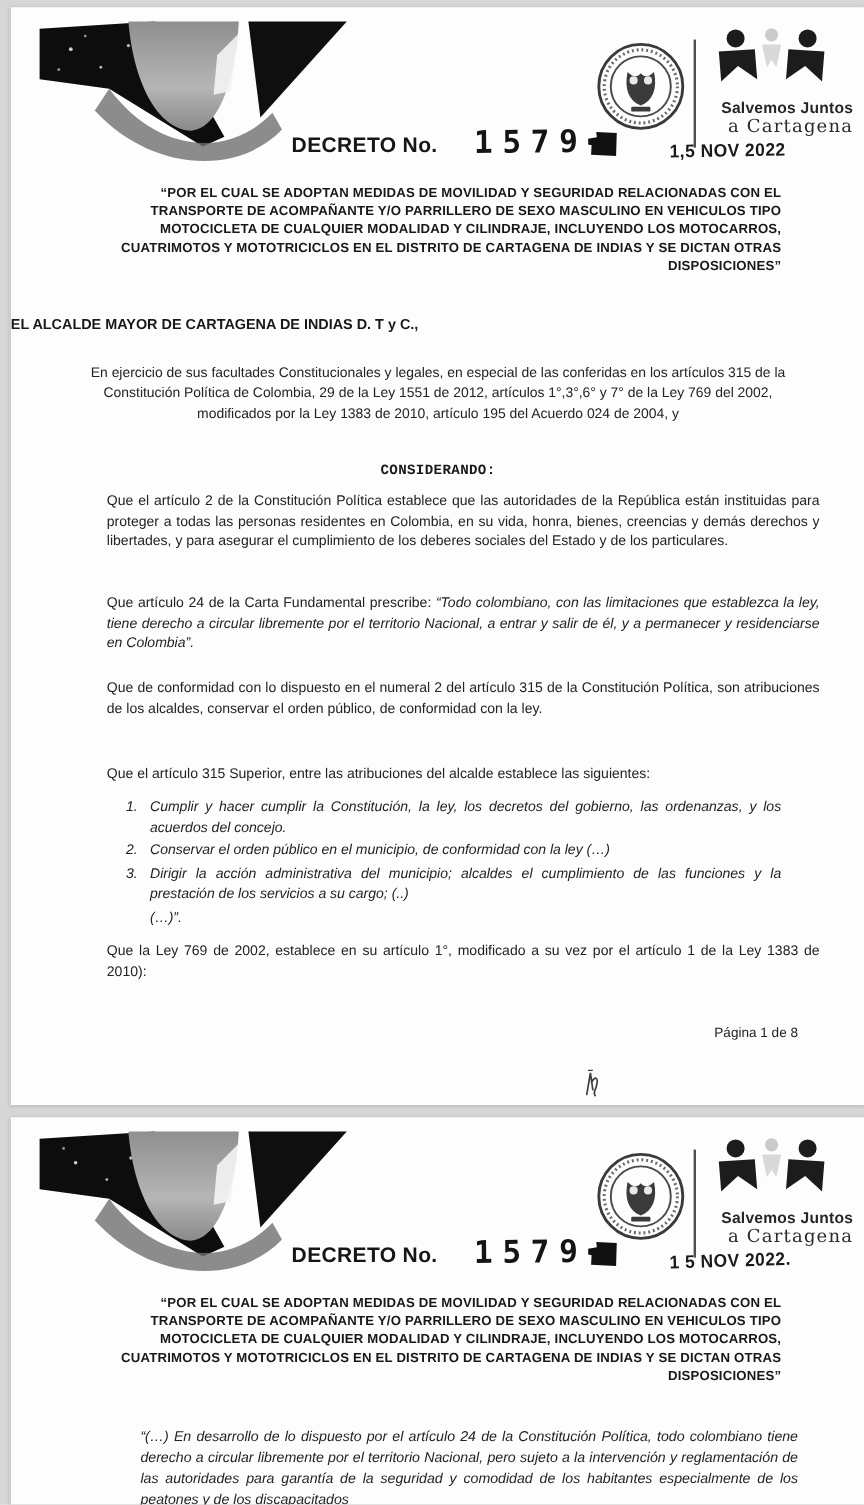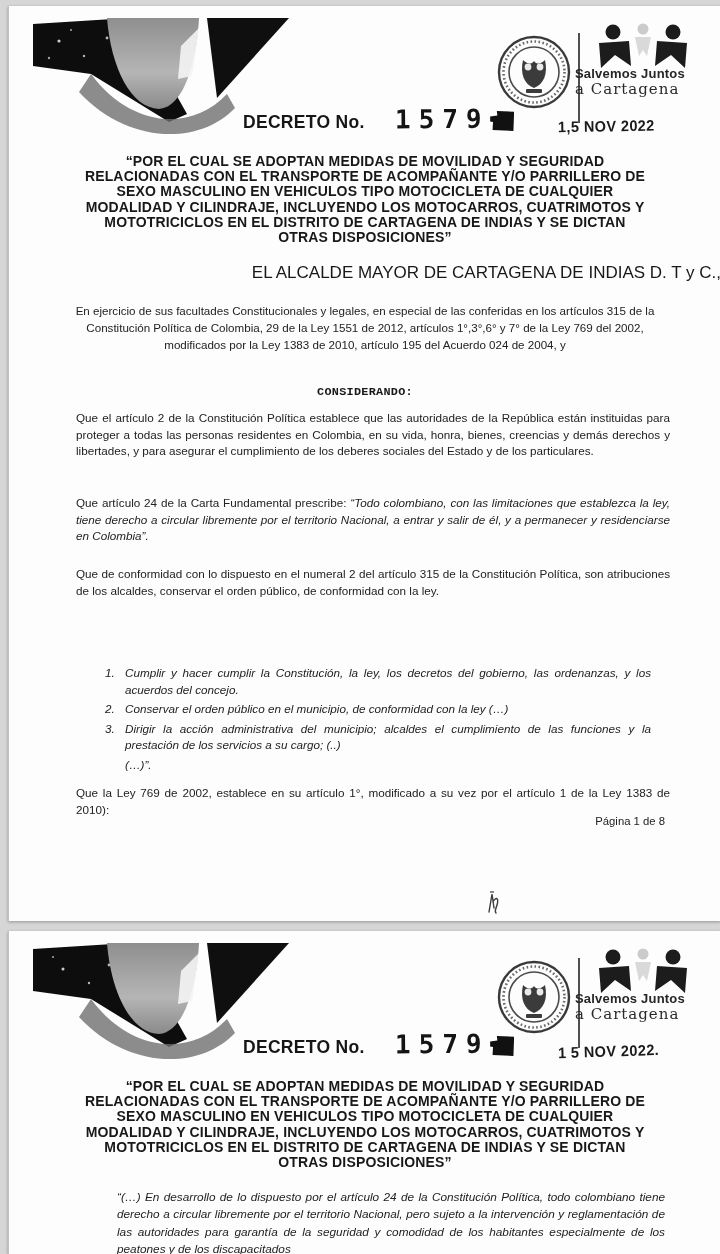--- a/index.html
+++ b/index.html
@@ -15,54 +15,54 @@
     border-left:1px solid #c2c2c2;
   }
   .page-1{top:6px;height:915px;}
   .page-2{top:931px;height:323px;overflow:hidden;}
 
   
   .ink-blob{position:absolute;top:10px;left:20px;width:265px;height:122px;filter:blur(.4px);}
   .seal{position:absolute;top:28px;left:487px;width:76px;height:76px;}
   .brand-divider{position:absolute;top:27px;left:569px;width:2px;height:90px;background:#4f4f4f;}
   .people{position:absolute;top:16px;left:582px;width:104px;height:60px;}
-  .brand-text{position:absolute;top:60px;left:566px;width:136px;text-align:left;}
+  .brand-text{position:absolute;top:76px;left:566px;width:136px;text-align:right;}
   .brand-line1{font-weight:bold;font-size:13px;letter-spacing:.2px;color:#262626;}
   .brand-line2{font-family:"DejaVu Serif", serif;font-size:15px;margin-top:-1px;color:#2a2a2a;letter-spacing:1px;}
   .decree-row{position:absolute;top:98px;left:234px;white-space:nowrap;}
   .decree-label{display:inline-block;font-weight:bold;font-size:17.5px;letter-spacing:.3px;color:#161616;}
   .decree-number{display:inline-block;margin-left:26px;font-family:"DejaVu Sans Mono", monospace;
     font-weight:bold;font-size:26px;letter-spacing:8px;color:#141414;transform:rotate(-.6deg);}
   .stamp-blot{display:inline-block;width:24px;height:20px;background:#111;vertical-align:-3px;margin-left:-4px;
     clip-path:polygon(0 28%,30% 22%,28% 0,100% 4%,97% 100%,10% 95%,12% 55%,0 52%);}
   .date-stamp{position:absolute;top:112px;left:549px;width:120px;
     font-weight:bold;font-size:14.5px;letter-spacing:.4px;color:#1a1a1a;
     transform:rotate(-1deg) scaleY(1.05);white-space:nowrap;}
   .page-2 .date-stamp{transform:rotate(-1.8deg) scaleY(1.05);}
 
   
-  .title-block{position:absolute;top:148px;left:70px;width:572px;text-align:center;
-    font-weight:bold;font-size:14px;line-height:15.2px;letter-spacing:.15px;color:#181818;}
-  .subtitle{position:absolute;top:257px;left:0;width:100%;text-align:right;
-    font-weight:normal;font-size:17px;color:#181818;}
+  .title-block{position:absolute;top:148px;left:70px;width:572px;text-align:right;
+    font-weight:bold;font-size:11px;line-height:15.2px;letter-spacing:.15px;color:#181818;}
+  .subtitle{position:absolute;top:257px;left:0;width:100%;text-align:left;
+    font-weight:bold;font-size:12px;color:#181818;}
   .preamble{position:absolute;top:296px;left:64px;width:584px;text-align:center;
     font-size:11.6px;line-height:17px;color:#222;}
   .considerando{position:absolute;top:379px;left:0;width:100%;text-align:center;
     font-weight:bold;font-size:11.8px;letter-spacing:.3px;color:#181818;font-family:Liberation Mono, monospace;}
-  .para{position:absolute;left:67px;width:594px;text-align:justify;
+  .para{position:absolute;left:80px;width:594px;text-align:justify;
     font-size:11.7px;line-height:16.6px;color:#222;}
   .p1{top:404px;} .p2{top:489px;} .p3{top:560px;} .p4{top:631px;} .p5{top:779px;}
   .italic{font-style:italic;}
   .num-list{position:absolute;top:659px;left:96px;width:546px;font-style:italic;
     font-size:11.7px;line-height:16.6px;color:#222;}
   .num-item{display:flex;margin-bottom:3px;}
   .num-item .n{width:20px;flex:0 0 20px;}
   .num-item .t{flex:1;text-align:justify;}
   .list-tail{margin-left:20px;}
-  .page-number{position:absolute;top:809px;right:56px;font-size:11.3px;color:#222;}
+  .page-number{position:absolute;top:849px;right:56px;font-size:11.3px;color:#222;}
   .squiggle{position:absolute;top:884px;left:472px;width:22px;height:26px;}
 
   .quote-para{position:absolute;top:258px;left:108px;width:548px;text-align:justify;
     font-style:italic;font-size:11.8px;line-height:17.4px;color:#222;}
 </style>
 </head>
 <body>
 
 <div class="page page-1">
 
@@ -122,20 +122,21 @@
   <div class="date-stamp">1,5 NOV 2022</div>
 
   <div class="title-block">“POR EL CUAL SE ADOPTAN MEDIDAS DE MOVILIDAD Y SEGURIDAD RELACIONADAS CON EL TRANSPORTE DE ACOMPAÑANTE Y/O PARRILLERO DE SEXO MASCULINO EN VEHICULOS TIPO MOTOCICLETA DE CUALQUIER MODALIDAD Y CILINDRAJE, INCLUYENDO LOS MOTOCARROS, CUATRIMOTOS Y MOTOTRICICLOS EN EL DISTRITO DE CARTAGENA DE INDIAS Y SE DICTAN OTRAS DISPOSICIONES”</div>
   <div class="subtitle">EL ALCALDE MAYOR DE CARTAGENA DE INDIAS D. T y C.,</div>
   <div class="preamble">En ejercicio de sus facultades Constitucionales y legales, en especial de las conferidas en los artículos 315 de la Constitución Política de Colombia, 29 de la Ley 1551 de 2012, artículos 1°,3°,6° y 7° de la Ley 769 del 2002, modificados por la Ley 1383 de 2010, artículo 195 del Acuerdo 024 de 2004, y</div>
   <div class="considerando">CONSIDERANDO:</div>
 
   <div class="para p1">Que el artículo 2 de la Constitución Política establece que las autoridades de la República están instituidas para proteger a todas las personas residentes en Colombia, en su vida, honra, bienes, creencias y demás derechos y libertades, y para asegurar el cumplimiento de los deberes sociales del Estado y de los particulares.</div>
   <div class="para p2"><span>Que artículo 24 de la Carta Fundamental prescribe: </span><span class="italic">“Todo colombiano, con las limitaciones que establezca la ley, tiene derecho a circular libremente por el territorio Nacional, a entrar y salir de él, y a permanecer y residenciarse en Colombia”.</span></div>
   <div class="para p3">Que de conformidad con lo dispuesto en el numeral 2 del artículo 315 de la Constitución Política, son atribuciones de los alcaldes, conservar el orden público, de conformidad con la ley.</div>
+  <div class="para p4">Que el artículo 315 Superior, entre las atribuciones del alcalde establece las siguientes:</div>
 
   <div class="num-list">
     <div class="num-item">
       <span class="n">1.</span>
       <span class="t">Cumplir y hacer cumplir la Constitución, la ley, los decretos del gobierno, las ordenanzas, y los acuerdos del concejo.</span>
     </div>
     <div class="num-item">
       <span class="n">2.</span>
       <span class="t">Conservar el orden público en el municipio, de conformidad con la ley (…)</span>
     </div>

